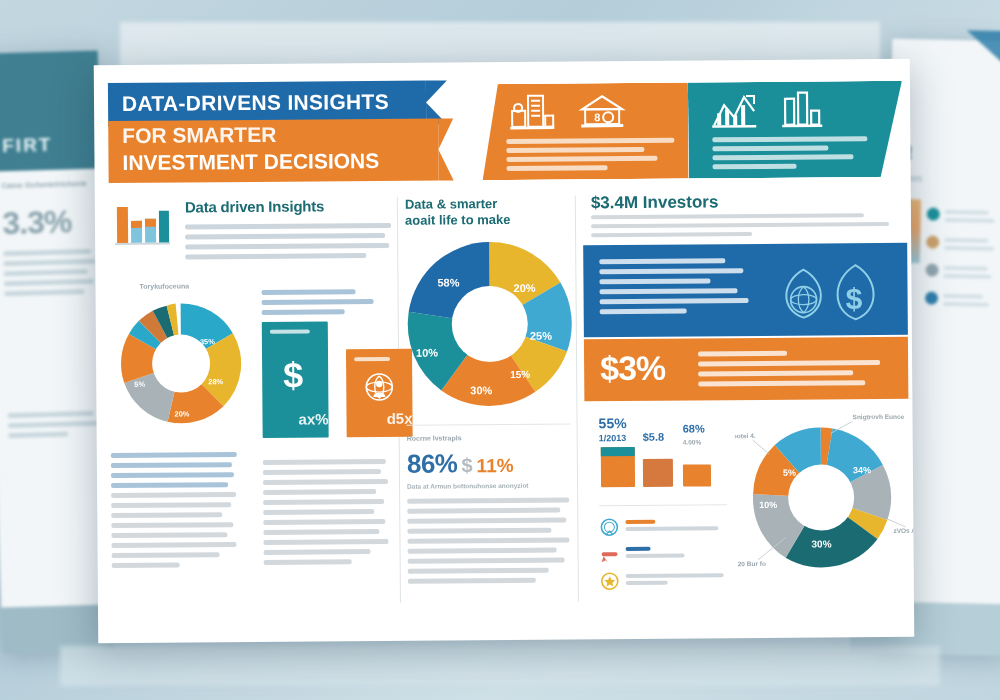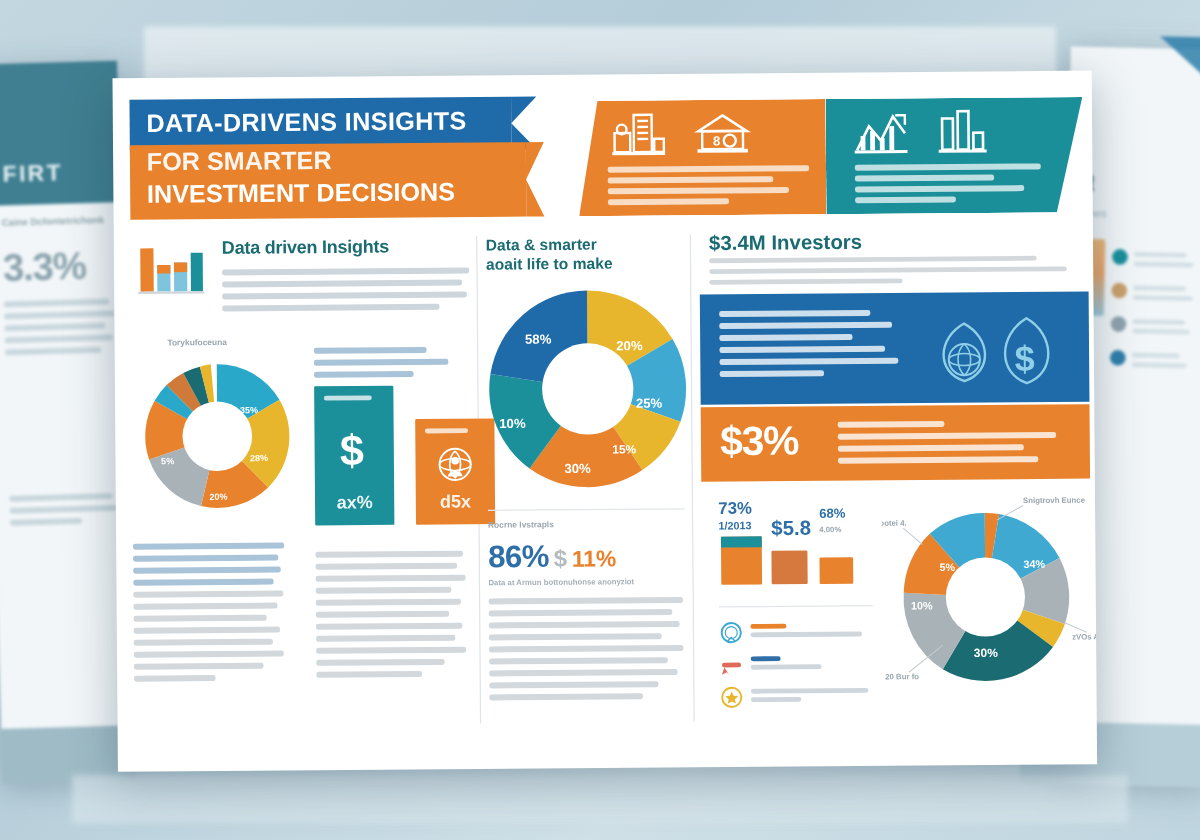--- a/index.html
+++ b/index.html
@@ -71,21 +71,21 @@
   .h-sm{color:#1b6b72;font-size:13px;font-weight:bold;line-height:1.25;}
   .h-big{color:#1b6b72;font-size:17px;font-weight:bold;}
   .blur-line{height:5px;background:#ccd6dc;border-radius:2px;margin-bottom:5px;}
   .blur-line.blue{background:#a9c3d8;}
   .blur-line.gray{background:#d2d8dc;}
   .micro{color:#9aa7ae;font-size:7px;font-weight:bold;}
 
   .card{position:absolute;border-radius:1px;}
   .card .t{position:absolute;left:8px;right:8px;top:8px;}
   .card .t i{display:block;height:4px;background:rgba(255,255,255,.75);border-radius:2px;margin-bottom:3px;}
-  .card .v{position:absolute;left:0;right:0;bottom:10px;text-align:center;color:#fff;font-size:15px;font-weight:bold;opacity:.9;}
+  .card .v{position:absolute;left:0;right:0;bottom:10px;text-align:right;color:#fff;font-size:15px;font-weight:bold;opacity:.9;}
 
   .panel-blue{position:absolute;background:#1f6aa8;}
   .panel-or{position:absolute;background:#e8822c;}
   .panel-blue i,.panel-or i{display:block;height:5px;background:rgba(255,255,255,.78);border-radius:2px;margin-bottom:5px;}
   .bigstat{color:#fff;font-size:34px;font-weight:bold;letter-spacing:-1px;}
 
   .stat47{color:#2e6fa8;font-size:26px;font-weight:bold;letter-spacing:-.5px;}
   .stat-or{color:#e8822c;font-size:19px;font-weight:bold;}
 
   .minibar{position:absolute;bottom:0;border-radius:1px;}
@@ -426,23 +426,23 @@
         <div class="bigstat" style="position:absolute;left:16px;top:10px">$3%</div>
         <div style="position:absolute;left:114px;top:13px;right:16px">
           <i style="width:46%"></i>
               <i style="width:94%"></i>
               <i style="width:80%"></i>
               <i style="width:86%"></i>
         </div>
       </div>
 
       <div style="position:absolute;left:14px;top:230px;width:130px;height:74px">
-        <div style="position:absolute;left:0;top:-2px;color:#2e6fa8;font-size:14px;font-weight:bold">73%</div>
+        <div style="position:absolute;left:0;top:-2px;color:#2e6fa8;font-size:14px;font-weight:bold">55%</div>
         <div style="position:absolute;left:0;top:16px;color:#2e6fa8;font-size:9px;font-weight:bold">1/2013</div>
-        <div style="position:absolute;left:44px;top:14px;color:#2e6fa8;font-size:17px;font-weight:bold">$5.8</div>
+        <div style="position:absolute;left:44px;top:14px;color:#2e6fa8;font-size:11px;font-weight:bold">$5.8</div>
         <div style="position:absolute;left:84px;top:6px;color:#2e6fa8;font-size:11px;font-weight:bold">68%</div>
         <div style="position:absolute;left:84px;top:22px;color:#9aa7ae;font-size:6.5px;font-weight:bold">4.00%</div>
         <div class="minibar" style="left:2px;bottom:4px;width:34px;height:40px;background:#e8822c">
           <div style="position:absolute;left:0;right:0;top:0;height:9px;background:#1b8f9a"></div>
         </div>
         <div class="minibar" style="left:44px;bottom:4px;width:30px;height:28px;background:#d5793f"></div>
         <div class="minibar" style="left:84px;bottom:4px;width:28px;height:22px;background:#e8822c"></div>
       </div>
 
       <div class="hline" style="position:absolute;left:14px;width:128px;top:318px"></div>

